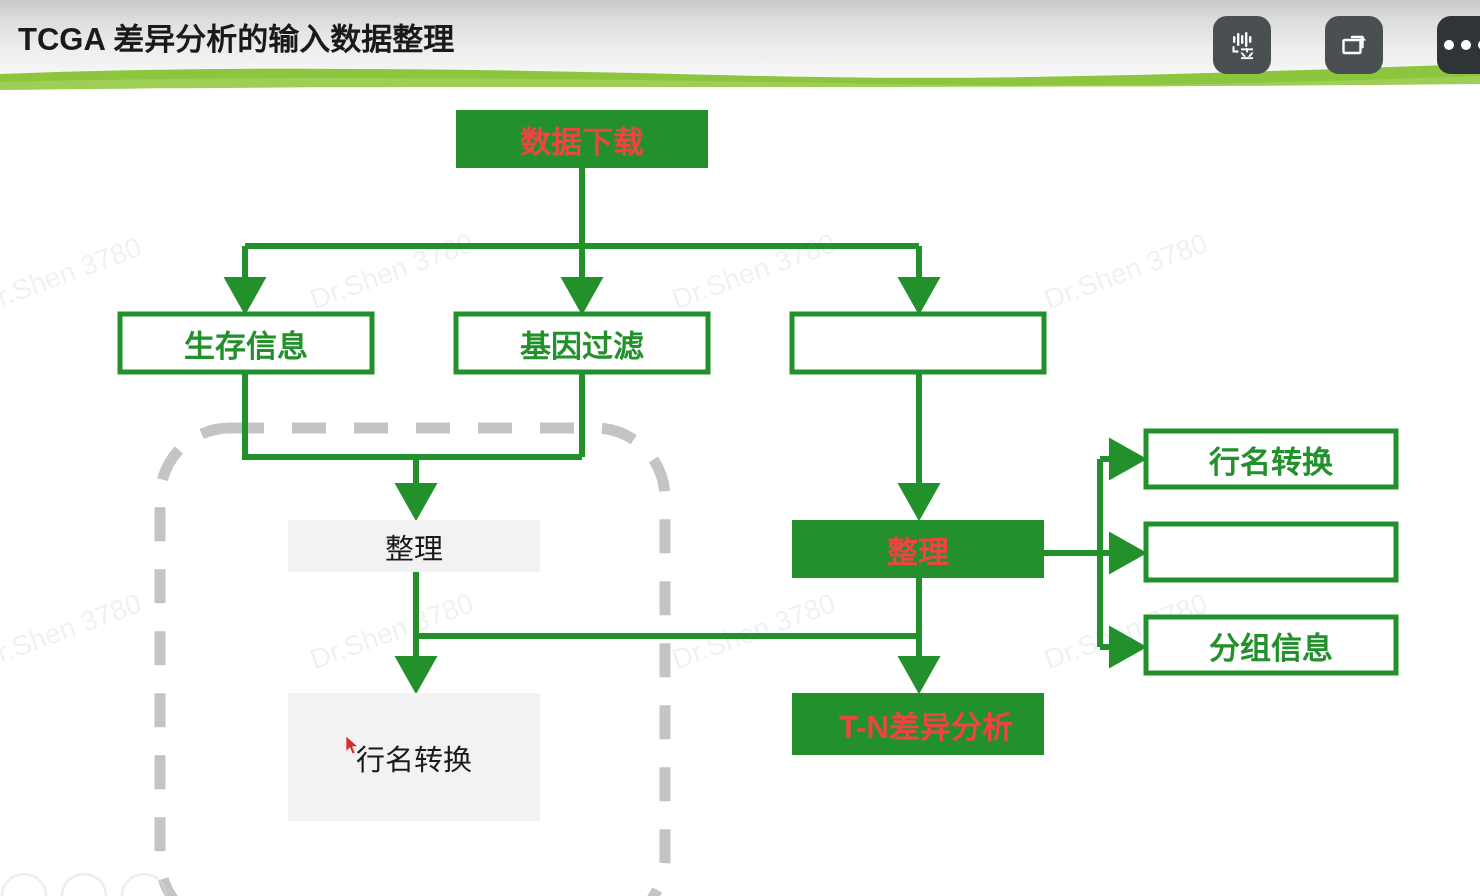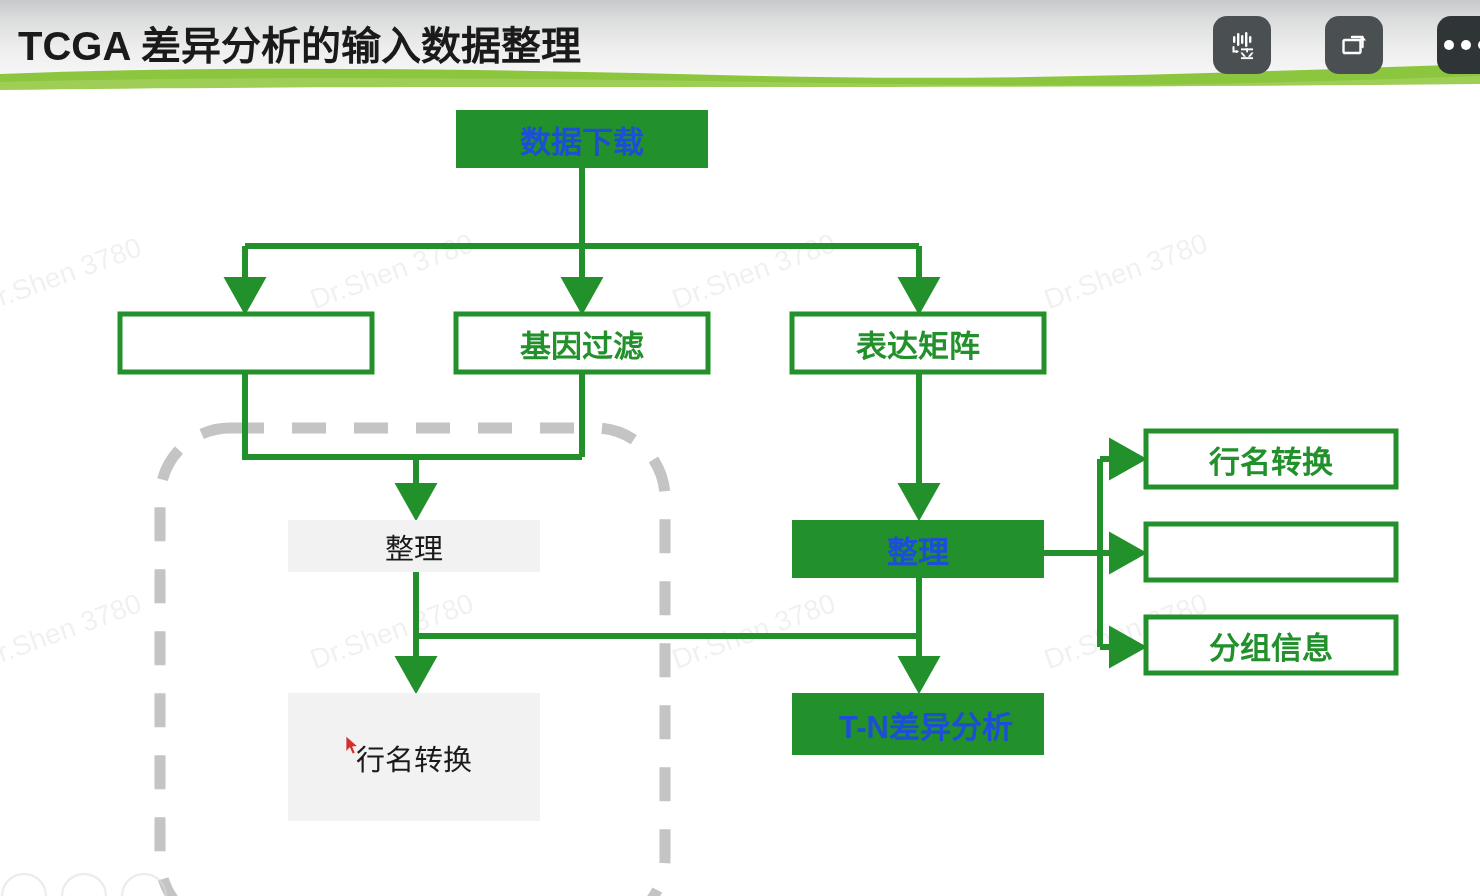--- a/index.html
+++ b/index.html
@@ -23,21 +23,21 @@
     left: 0; top: 0;
     width: 1480px;
     height: 90px;
     background: linear-gradient(180deg, #c8c9ca 0%, #dcdddd 22%, #eeeeef 55%, #f7f7f7 85%, #fafafa 100%);
     z-index: 5;
   }
   #header-title {
     position: absolute;
     left: 18px;
     top: 14px;
-    font-size: 40px;
+    font-size: 31px;
     font-weight: bold;
     color: #1a1a1a;
     letter-spacing: 0px;
     white-space: nowrap;
     font-family: "Liberation Sans", "DejaVu Sans", sans-serif;
   }
   
   #header-swoosh {
     position: absolute;
     left: 0;
@@ -99,21 +99,21 @@
     position: absolute;
     display: flex;
     align-items: center;
     justify-content: center;
     flex-direction: column;
     text-align: center;
     white-space: nowrap;
     pointer-events: none;
     font-family: "Liberation Sans", "DejaVu Sans", sans-serif;
   }
-  .lbl-green-fill { color: #1d4ed8; font-size: 31px; font-weight: bold; }
+  .lbl-green-fill { color: #ef4444; font-size: 31px; font-weight: bold; }
   .lbl-green-out  { color: #22902b; font-size: 31px; font-weight: bold; }
   .lbl-gray       { color: #1a1a1a; font-size: 29px; font-weight: normal; }
   .lbl-gray .l2   { margin-top: 13px; }
 
   
   #mouse-cursor {
     position: absolute;
     left: 345px;
     top: 645px;
     width: 16px;
@@ -246,24 +246,24 @@
     <rect x="1146" y="341" width="250" height="56" fill="#ffffff" stroke="#22902b" stroke-width="5"></rect>
     <rect x="1146" y="434" width="250" height="56" fill="#ffffff" stroke="#22902b" stroke-width="5"></rect>
     <rect x="1146" y="527" width="250" height="56" fill="#ffffff" stroke="#22902b" stroke-width="5"></rect>
 
     <rect x="288" y="603" width="252" height="128" fill="#f2f2f2"></rect>
     <rect x="792" y="603" width="252" height="62" fill="#22902b"></rect>
   </svg>
 
   <div class="node-label lbl-green-fill" style="left:456px; top:20px; width:252px; height:58px;">数据下载</div>
 
+  <div class="node-label lbl-green-out" style="left:120px; top:224px; width:252px; height:58px;">生存信息</div>
 
   <div class="node-label lbl-green-out" style="left:456px; top:224px; width:252px; height:58px;">基因过滤</div>
 
-  <div class="node-label lbl-green-out" style="left:792px; top:224px; width:252px; height:58px;">表达矩阵</div>
 
   <div class="node-label lbl-gray" style="left:288px; top:430px; width:252px; height:52px;">整理</div>
 
   <div class="node-label lbl-green-fill" style="left:792px; top:430px; width:252px; height:58px;">整理</div>
 
   <div class="node-label lbl-green-out" style="left:1146px; top:341px; width:250px; height:56px;">行名转换</div>
 
 
   <div class="node-label lbl-green-out" style="left:1146px; top:527px; width:250px; height:56px;">分组信息</div>
 

